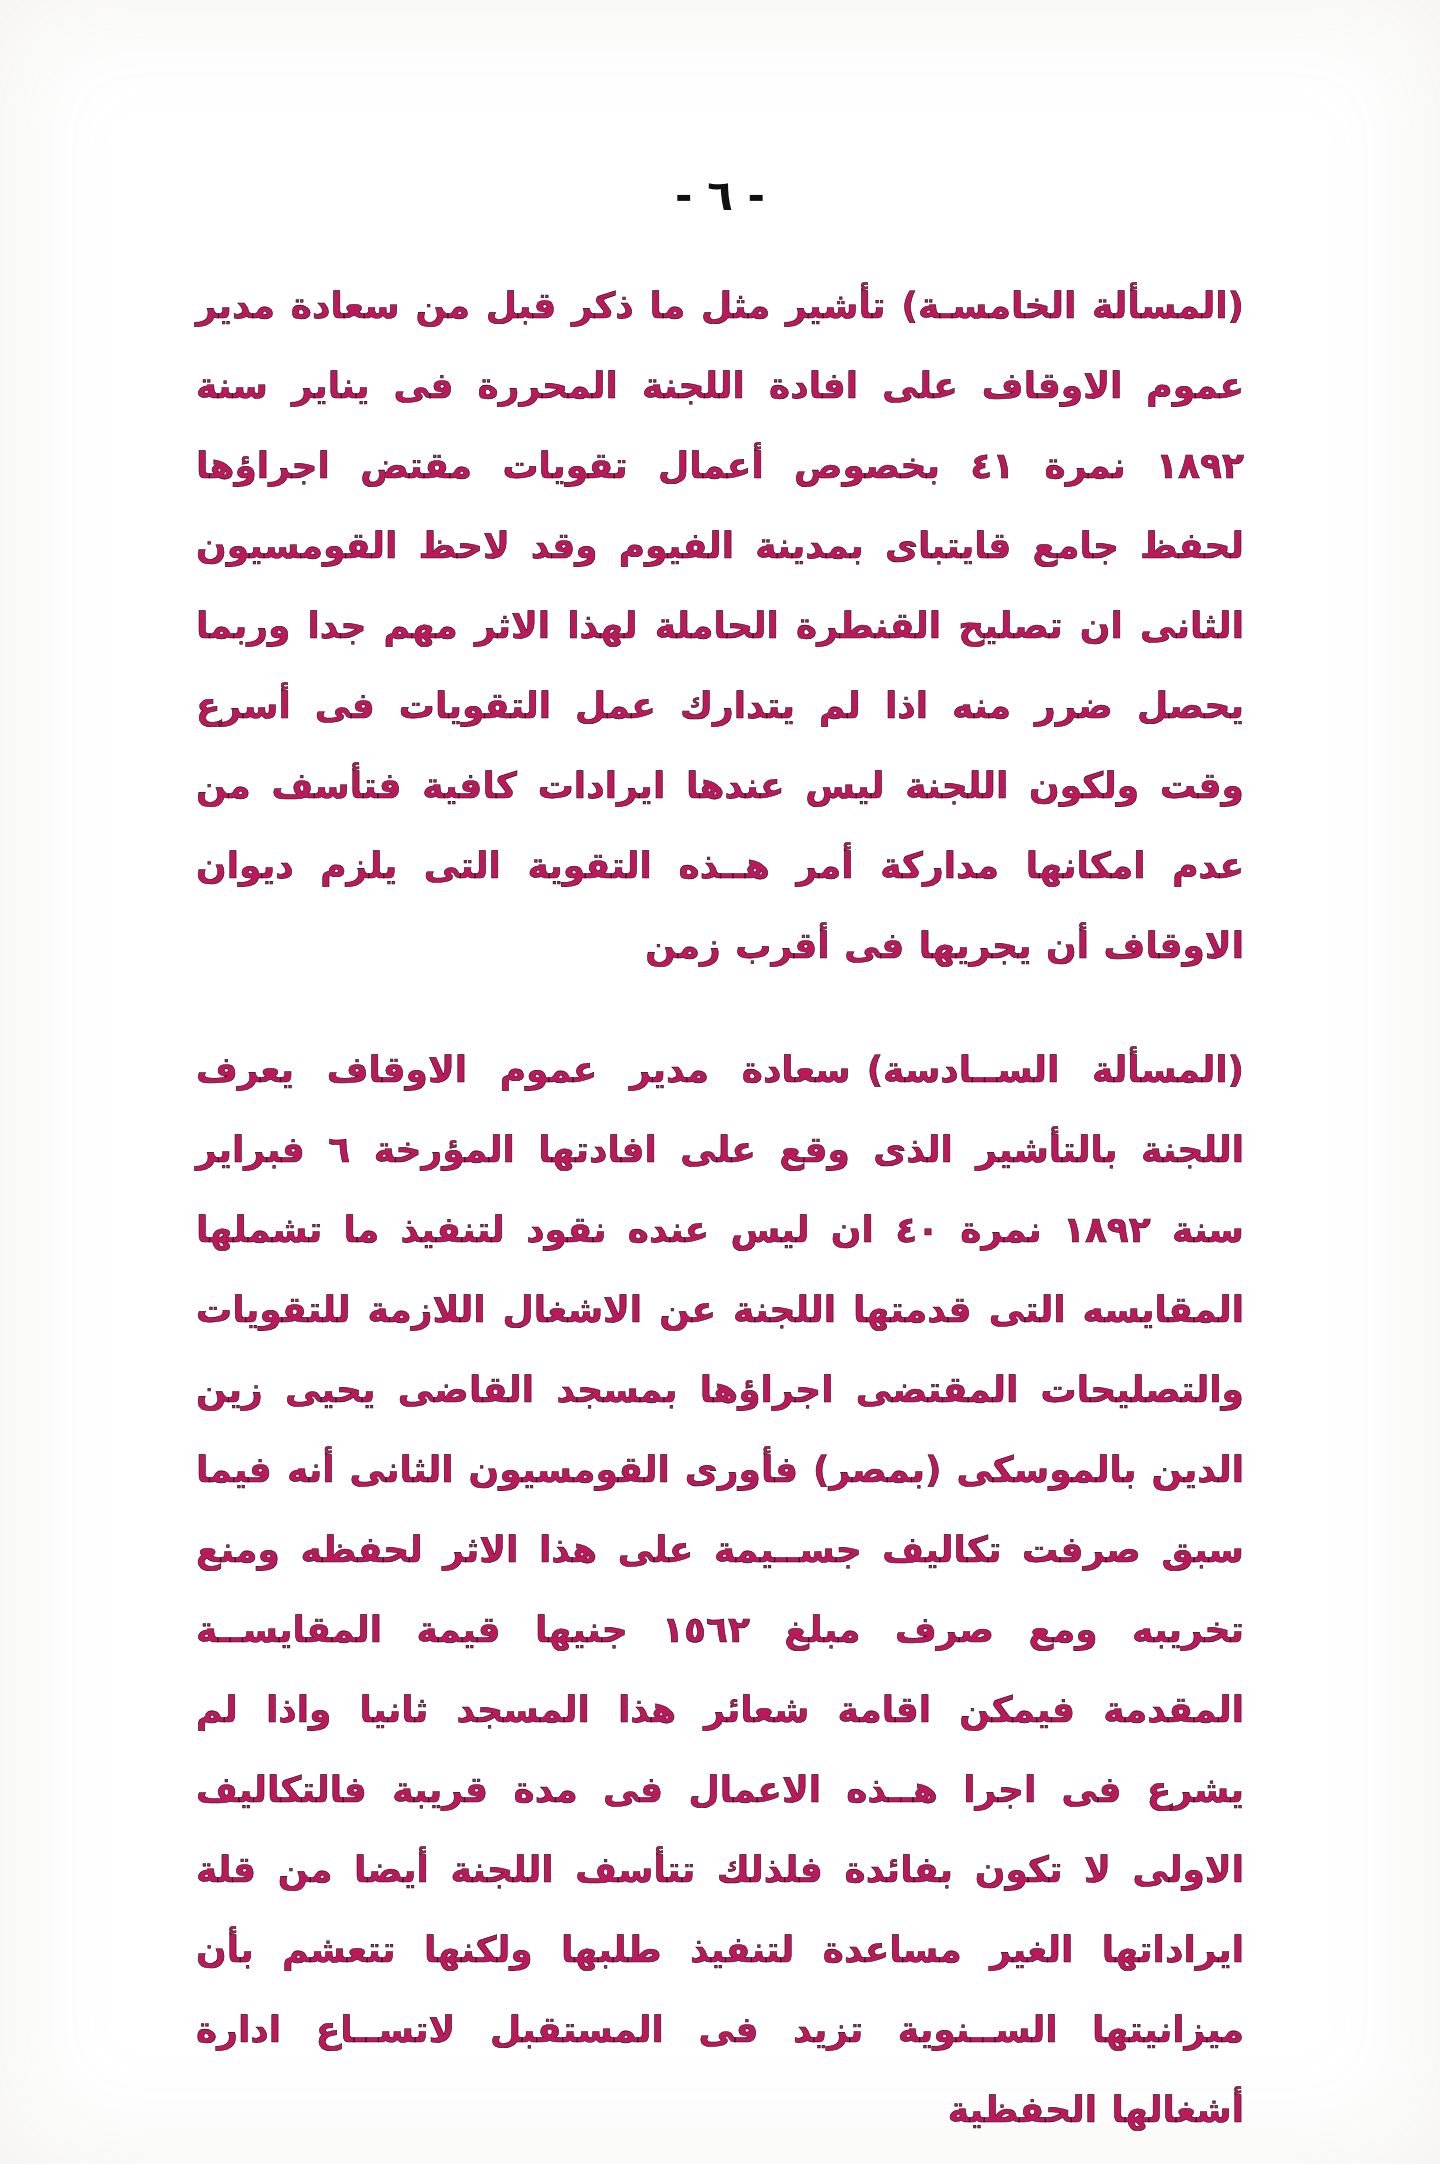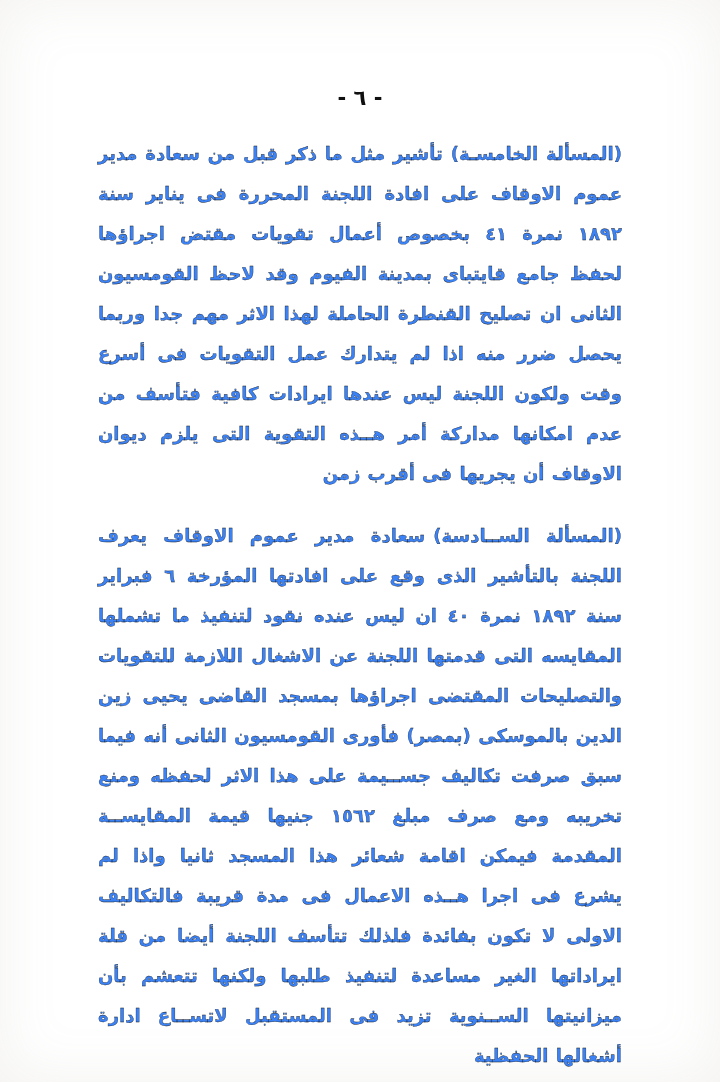--- a/index.html
+++ b/index.html
@@ -29,21 +29,21 @@
   }
   .content {
     margin: 24px 98px 0 98px;
     direction: rtl;
     text-align: justify;
     text-align-last: right;
     font-size: 18px;
     font-weight: bold;
     line-height: 40px;
     word-spacing: 1px;
-    color: #3b82f6;
+    color: #be185d;
     -webkit-text-stroke: 0.3px #151515;
   }
   .para {
     margin: 0 0 22px 0;
   }
   .para-label {
     white-space: nowrap;
     padding-left: 8px;
   }
 </style>

